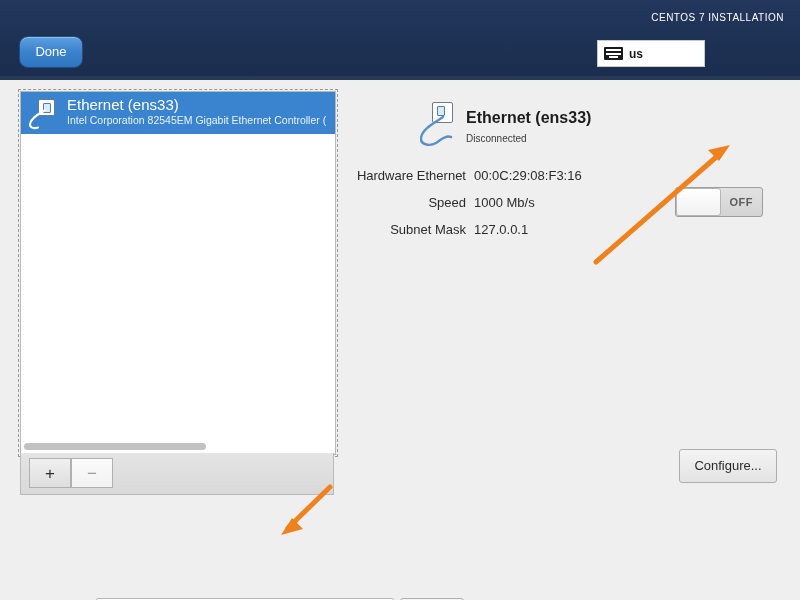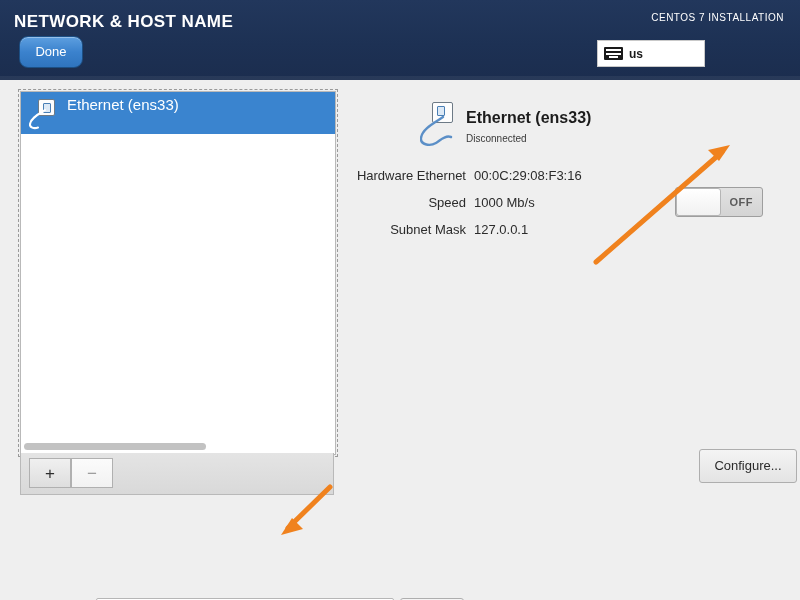--- a/index.html
+++ b/index.html
@@ -311,21 +311,21 @@
     height: 28px;
     line-height: 28px;
     font-size: 11px;
     font-weight: bold;
     color: #5a5a5a;
     letter-spacing: 0.5px;
   }
 
   #configure-button {
     position: absolute;
-    left: 699px; top: 369px;
+    left: 679px; top: 369px;
     width: 96px; height: 32px;
     border: 1px solid #aeaeae;
     border-radius: 3px;
     background: linear-gradient(180deg, #f4f4f4 0%, #e4e4e4 100%);
     font-size: 13px;
     color: #2b2b2b;
     line-height: 32px;
     text-align: center;
     cursor: pointer;
   }
@@ -361,21 +361,20 @@
     position: absolute;
     left: 0; top: 0;
     width: 800px; height: 600px;
     pointer-events: none;
   }
 </style>
 </head>
 <body>
 
 <div id="header">
-  <div id="spoke-title">NETWORK &amp; HOST NAME</div>
   <div id="done-button">Done</div>
   <div id="installation-title">CENTOS 7 INSTALLATION</div>
 
   <div id="keyboard-indicator">
     <span class="kb-icon"></span>
     <span id="keyboard-layout-label">us</span>
   </div>
 
 </div>
 
@@ -385,20 +384,21 @@
     <div id="device-list-row">
       <div class="row-inner">
         <span class="eth-icon">
           <span class="plug"></span>
           <svg class="cable" viewBox="0 0 32 22" xmlns="http://www.w3.org/2000/svg">
             <path d="M16 2 C10 6, 2 10, 1 16 C0.4 19.5, 5 21, 9 19.5" fill="none" stroke="#ffffff" stroke-width="2.1" stroke-linecap="round"></path>
           </svg>
         </span>
         <span class="row-text">
           <div id="device-list-title">Ethernet (ens33)</div>
+          <div id="device-list-subtitle">Intel Corporation 82545EM Gigabit Ethernet Controller (</div>
         </span>
       </div>
     </div>
   </div>
 
   <div id="list-hscrollbar">
     <div class="thumb"></div>
   </div>
 
   <div id="list-toolbar">

